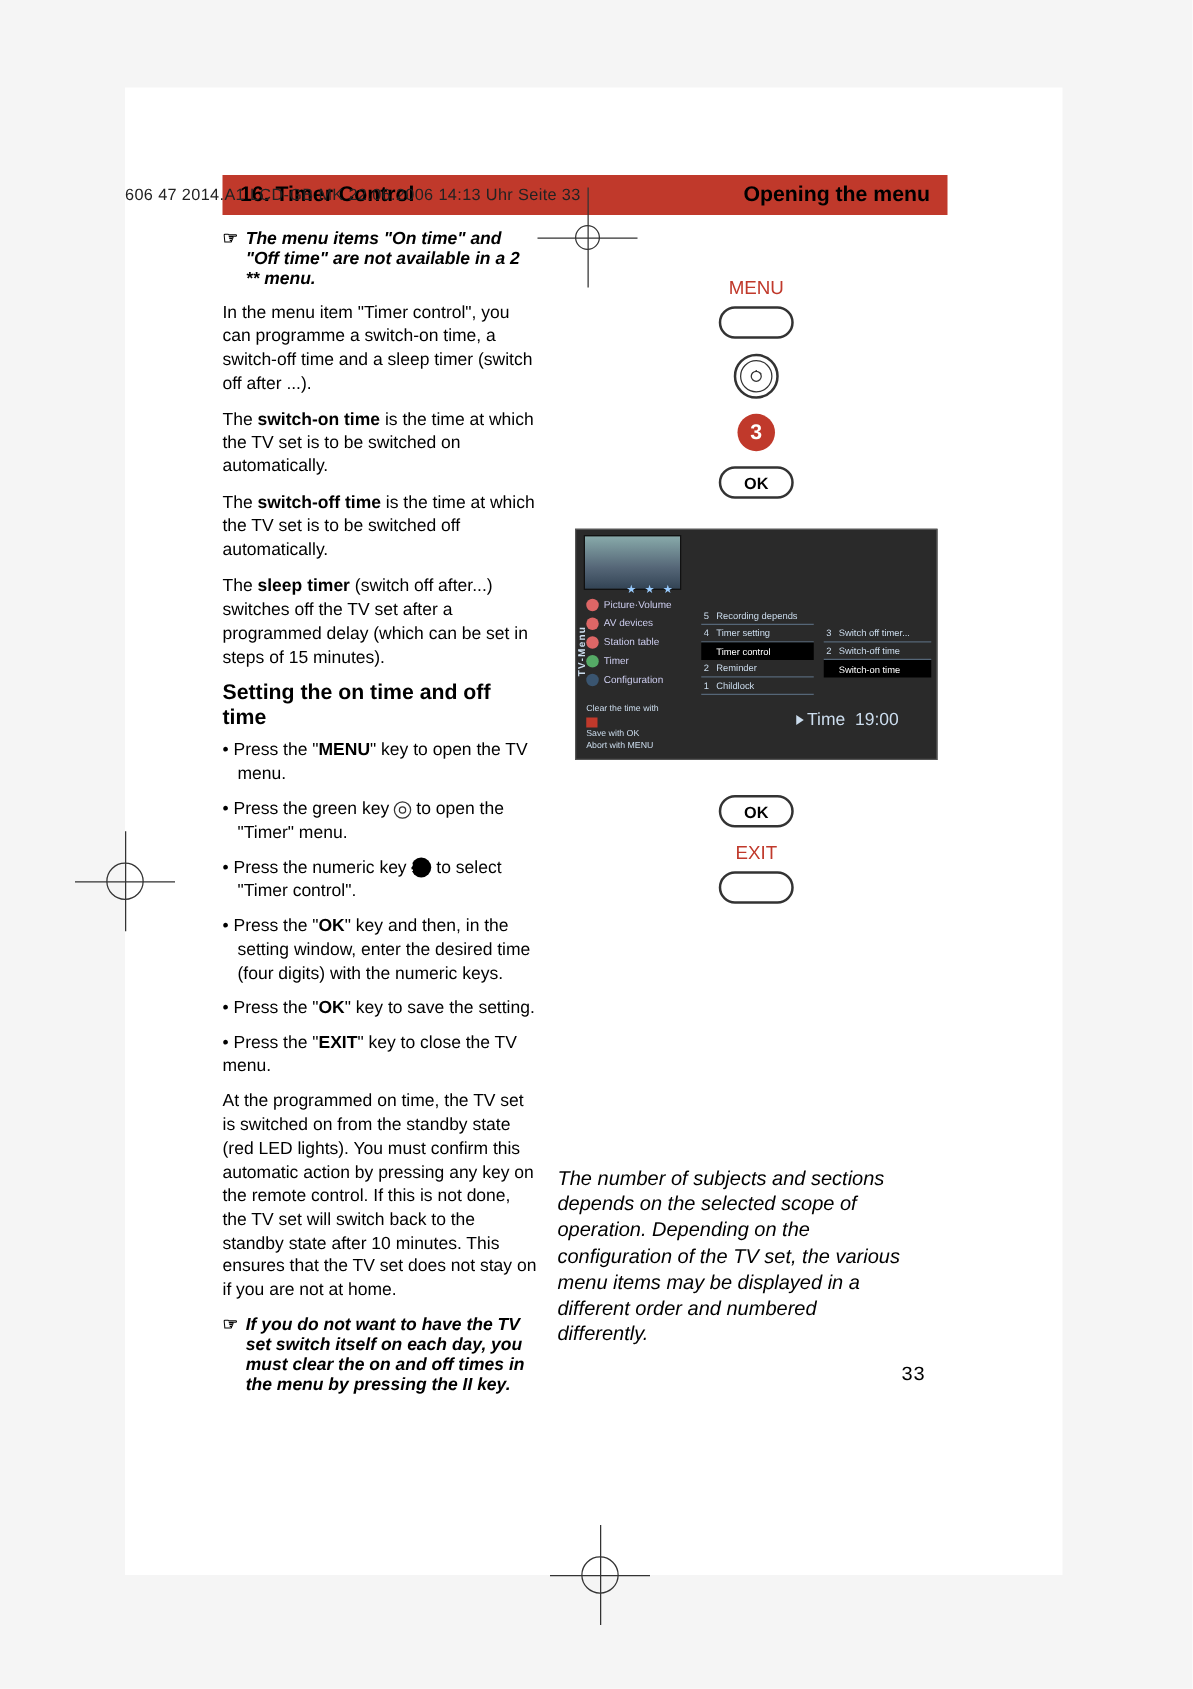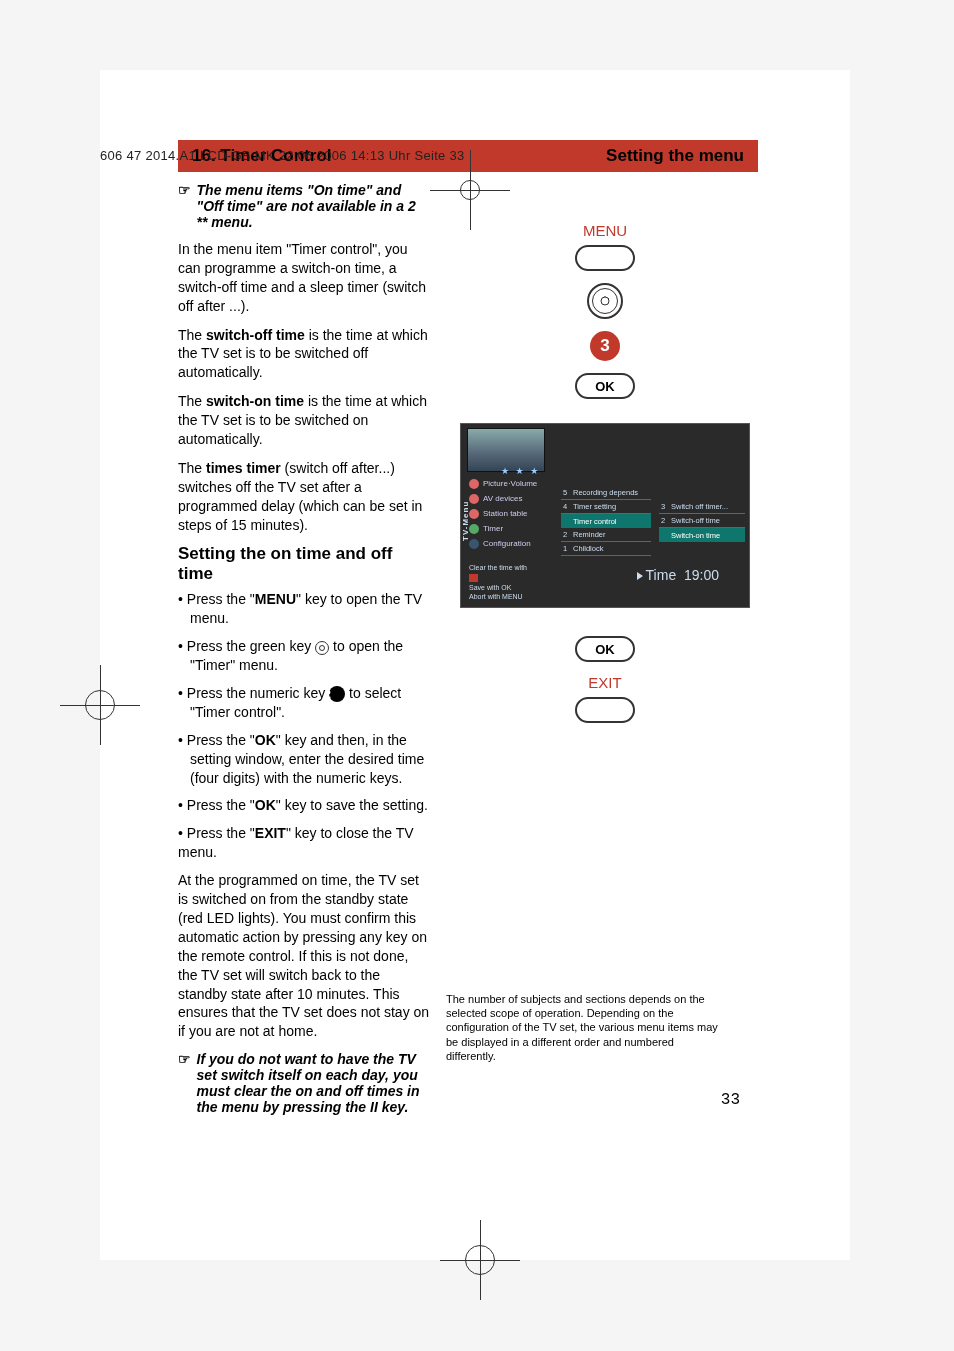--- a/index.html
+++ b/index.html
@@ -273,21 +273,21 @@
     .tv-item {
       height: 14px;
       font-size: 7.5px;
       color: #cde;
       border-bottom: 0.5px solid #567;
       display: flex;
       align-items: center;
       padding-left: 2px;
     }
     .tv-item.sel {
-      background: #0f766e;
+      background: #000000;
       color: #fff;
       border: none;
     }
     .tv-item .n {
       width: 10px;
       color: #cde;
     }
     .tv-item.sel .n { color: #fff; }
     .tv-bottom {
       position: absolute;
@@ -321,24 +321,25 @@
       margin-right: 3px;
     }
     .btn-group2 {
       text-align: center;
       width: 180px;
       margin: 28px auto 10px auto;
     }
     .right-note {
       position: absolute;
       left: 6px;
-      bottom: 72px;
-      font-size: 11px;
+      bottom: 56px;
+      font-size: 16px;
       line-height: 1.3;
       width: 280px;
+      font-style: italic;
     }
     .pagenum {
       position: absolute;
       right: 20px;
       bottom: 26px;
       font-size: 16px;
       font-family: Liberation Mono, monospace;
     }
   </style>
 </head>
@@ -359,44 +360,44 @@
       <div class="c"></div>
     </div>
   <div class="crop-mark crop-tiny">
       <div class="h"></div>
       <div class="v"></div>
       <div class="c"></div>
     </div>
 
   <div class="title-bar">
     <span>16. Timer Control</span>
-    <span>Setting the menu</span>
+    <span>Opening the menu</span>
   </div>
 
   <div class="content">
 
     <div class="left-col">
 
       <div class="note">
         <span class="hand">☞</span>
         <span>The menu items "On time" and "Off time" are not available in a 2 ** menu.</span>
       </div>
 
       <p>In the menu item "Timer control", you can programme a switch-on time, a switch-off time and a sleep timer (switch off after ...).</p>
 
       <p>
+        <span>The </span><b>switch-on time</b><span> is the time at which the TV set is to be switched on automatically.</span>
+      </p>
+
+      <p>
         <span>The </span><b>switch-off time</b><span> is the time at which the TV set is to be switched off automatically.</span>
       </p>
 
       <p>
-        <span>The </span><b>switch-on time</b><span> is the time at which the TV set is to be switched on automatically.</span>
-      </p>
-
-      <p>
-        <span>The </span><b>times timer</b><span> (switch off after...) switches off the TV set after a programmed delay (which can be set in steps of 15 minutes).</span>
+        <span>The </span><b>sleep timer</b><span> (switch off after...) switches off the TV set after a programmed delay (which can be set in steps of 15 minutes).</span>
       </p>
 
       <h3>Setting the on time and off time</h3>
 
       <ul>
         <li><span>Press the "</span><b>MENU</b><span>" key to open the TV menu.</span></li>
         <li><span>Press the green key </span><span class="green-dot"></span><span> to open the "Timer" menu.</span></li>
         <li><span>Press the numeric key </span><span class="num-circle-sm">2</span><span> to select "Timer control".</span></li>
         <li><span>Press the "</span><b>OK</b><span>" key and then, in the setting window, enter the desired time (four digits) with the numeric keys.</span></li>
         <li class="nobullet">• <span>Press the "</span><b>OK</b><span>" key to save the setting.</span></li>

